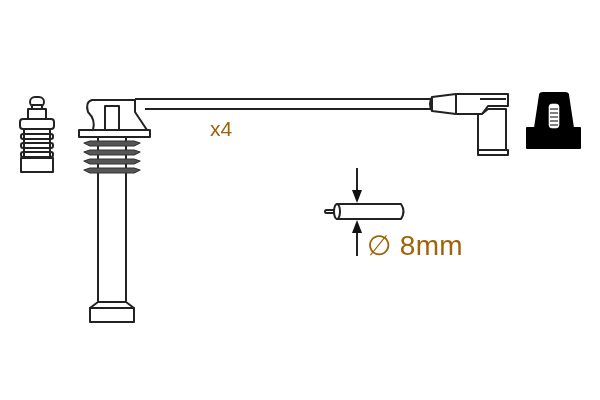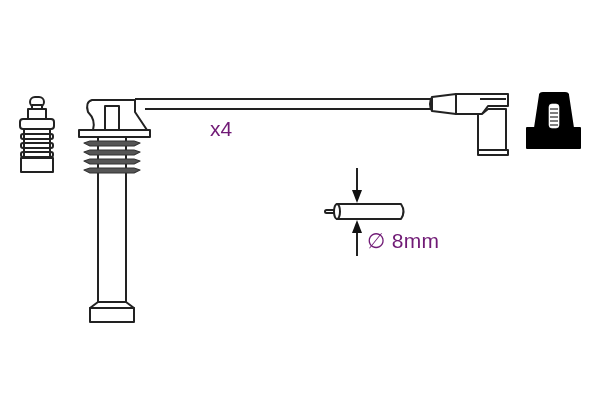--- a/index.html
+++ b/index.html
@@ -1,20 +1,20 @@
 <!DOCTYPE html>
 <html><head>
   <meta charset="utf-8">
   <style>
     html, body { margin: 0; padding: 0; background: #ffffff; }
     body { width: 600px; height: 400px; position: relative; overflow: hidden; font-family: "Liberation Sans", sans-serif; }
     svg { position: absolute; left: 0; top: 0; }
-    .lbl { position: absolute; color: #701a75; font-family: "Liberation Sans", sans-serif; }
+    .lbl { position: absolute; color: #a16207; font-family: "Liberation Sans", sans-serif; }
     #qty { left: 210px; top: 117px; font-size: 21px; }
-    #dia { left: 367px; top: 229px; font-size: 21px; letter-spacing: 0.3px; }
+    #dia { left: 367px; top: 229px; font-size: 28px; letter-spacing: 0.3px; }
   </style>
 </head>
 <body>
 
 <svg width="600" height="400" viewBox="0 0 600 400">
   <g fill="#fff" stroke="#222" stroke-width="2" stroke-linejoin="round">
 
     <g>
       <rect x="30" y="97" width="14" height="10" rx="5"></rect>
       <rect x="32" y="105" width="10" height="4"></rect>

